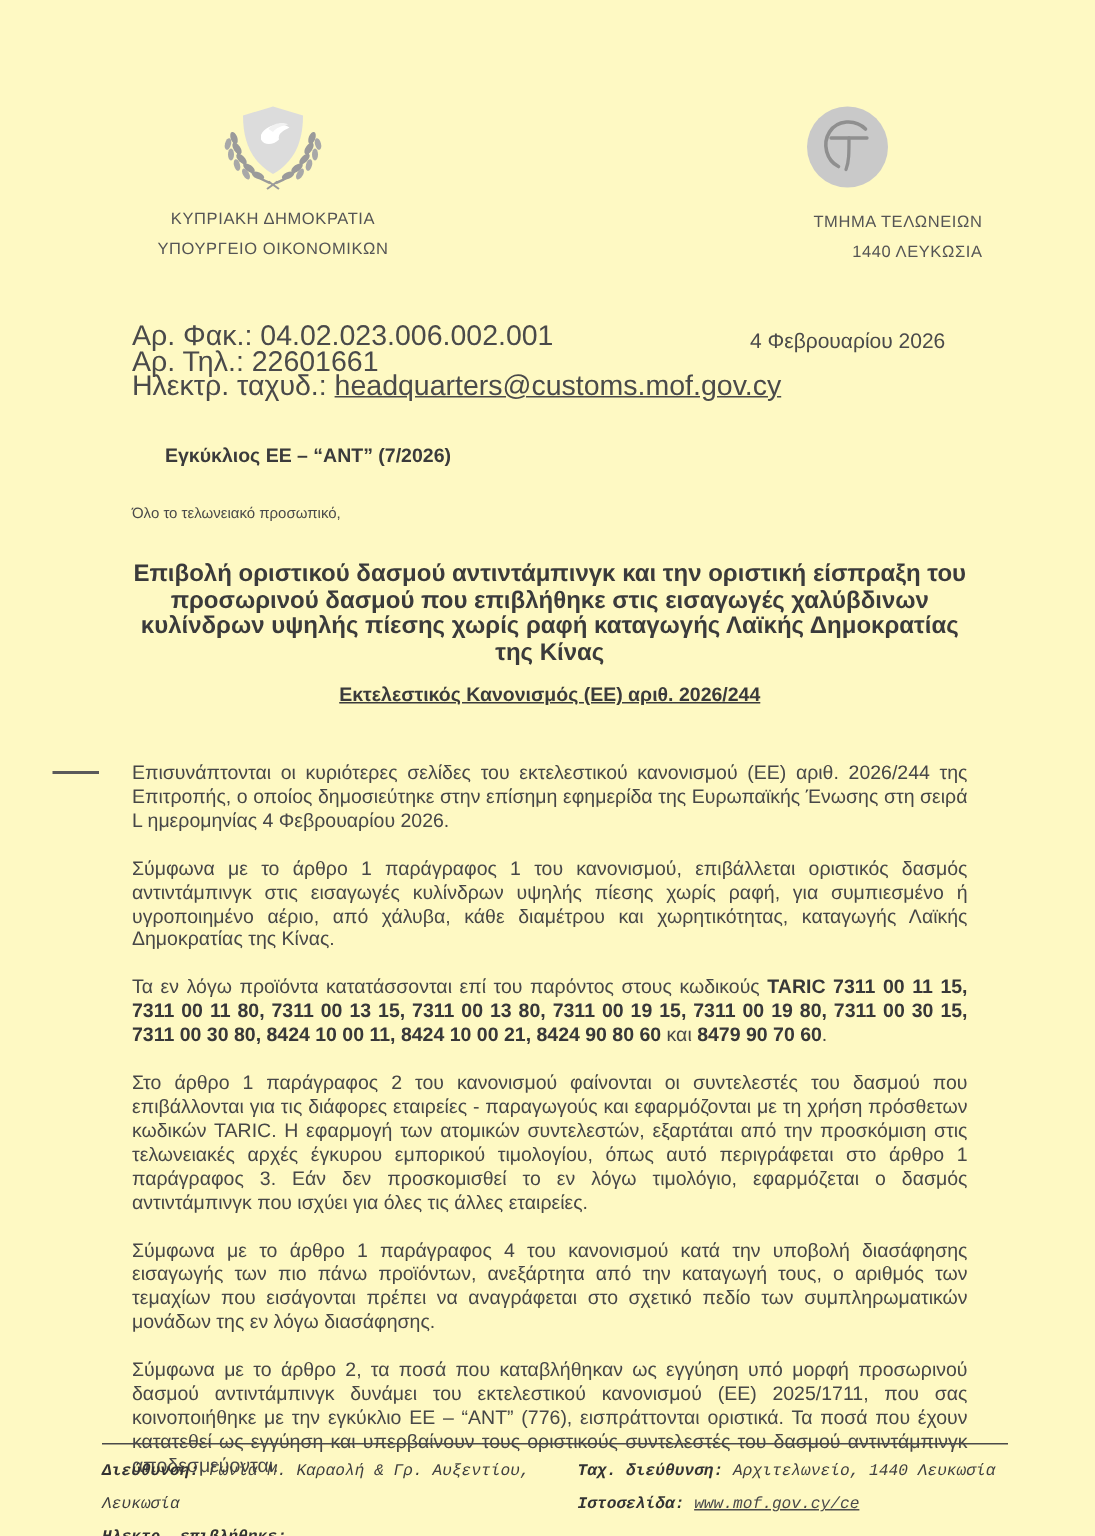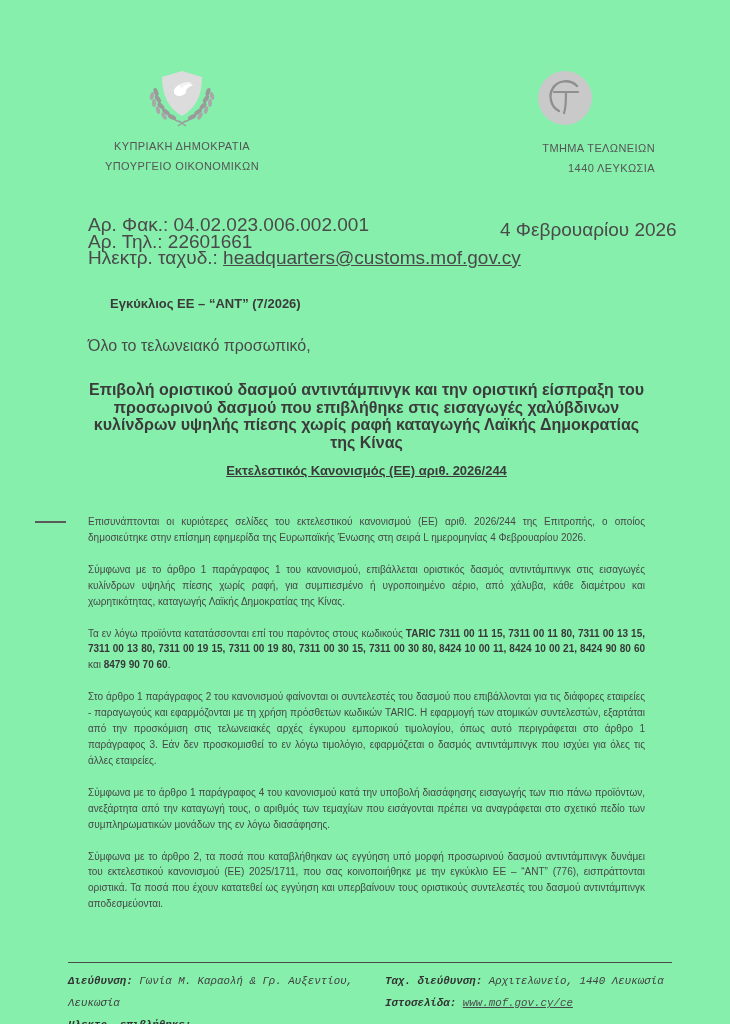--- a/index.html
+++ b/index.html
@@ -1,44 +1,44 @@
 <!DOCTYPE html>
 <html><head>
 <meta charset="utf-8">
 <style>
   html,body{margin:0;padding:0;background:#e8e8e8;}
   .page{
     position:relative;
     width:730px;height:1024px;
     margin:0 auto;
-    background:#86efac;
+    background:#fef9c3;
     font-family:"Liberation Sans","DejaVu Sans",sans-serif;
     color:#4a4a4a;
     overflow:hidden;
   }
   
   .hdr-left{position:absolute;top:66px;left:92px;width:180px;text-align:center;}
   .hdr-right{position:absolute;top:70px;left:475px;width:180px;text-align:right;}
   .hdr-line{font-size:11px;letter-spacing:.4px;color:#555;line-height:20px;white-space:nowrap;}
   .arms{display:block;margin:0 auto 4px auto;}
   .seal{display:block;margin:0 auto 12px auto;}
   
   .ref-block{position:absolute;top:217px;left:88px;font-size:19px;line-height:16.5px;color:#4a4a4a;}
-  .date{position:absolute;top:219px;left:500px;font-size:19px;color:#4a4a4a;}
+  .date{position:absolute;top:219px;left:500px;font-size:14px;color:#4a4a4a;}
   .link{color:#4a4a4a;text-decoration:underline;cursor:pointer;text-align:center;}
   
   .content{position:absolute;top:296px;left:88px;width:557px;}
   .circ-no{font-weight:bold;color:#3b3b3b;font-size:13px;margin-bottom:26px;padding-left:22px;}
-  .addressee{font-size:16px;margin-bottom:26px;}
+  .addressee{font-size:10px;margin-bottom:26px;}
   .subject{font-weight:bold;color:#3b3b3b;font-size:16px;line-height:17.5px;text-align:center;margin:0 -8px 10px -8px;}
   .regulation{text-align:center;margin-bottom:35px;}
   .regulation span{font-weight:bold;color:#3b3b3b;font-size:13px;text-decoration:underline;}
   .para{
     position:relative;
-    font-size:10px;line-height:15.9px;
+    font-size:13px;line-height:15.9px;
     text-align:justify;
     margin:0 0 16px 0;color:#474747;
   }
   .para b{color:#383838;}
   .margin-dash{
     position:absolute;left:-53px;top:7px;width:31px;height:0;
     border-top:2px solid #5a5a5a;
   }
   
   .footer{

